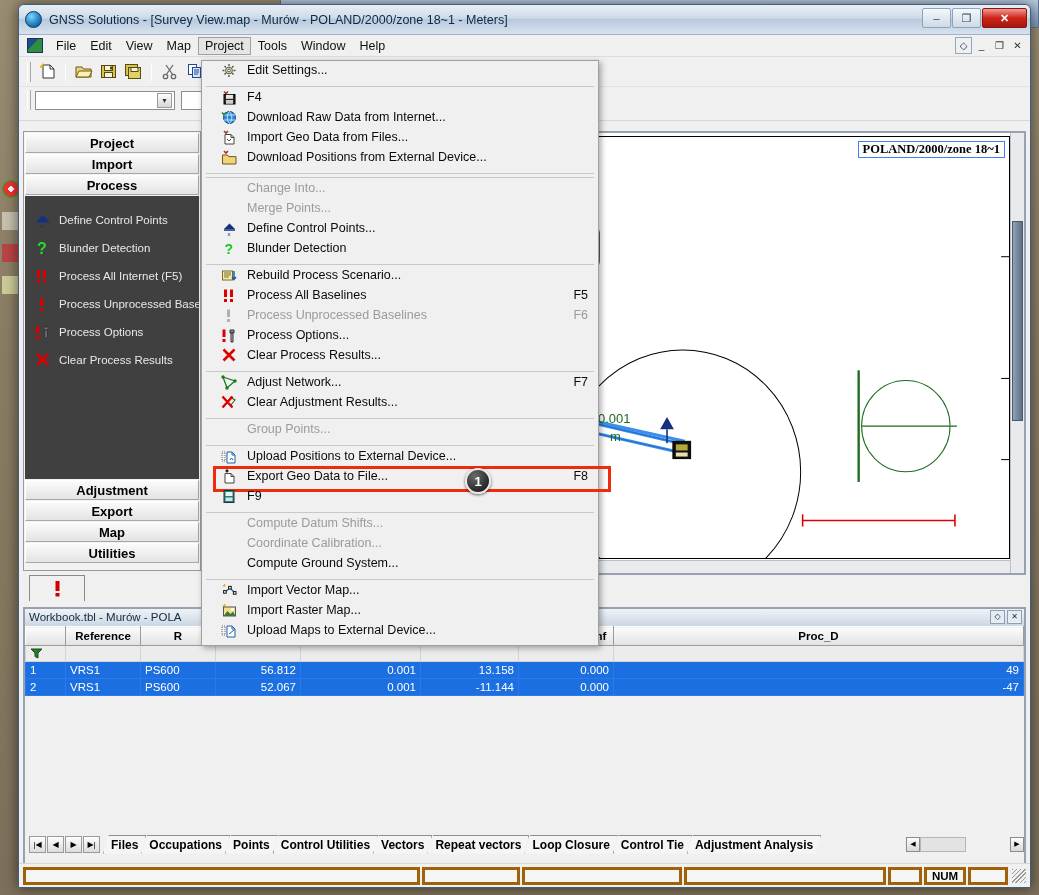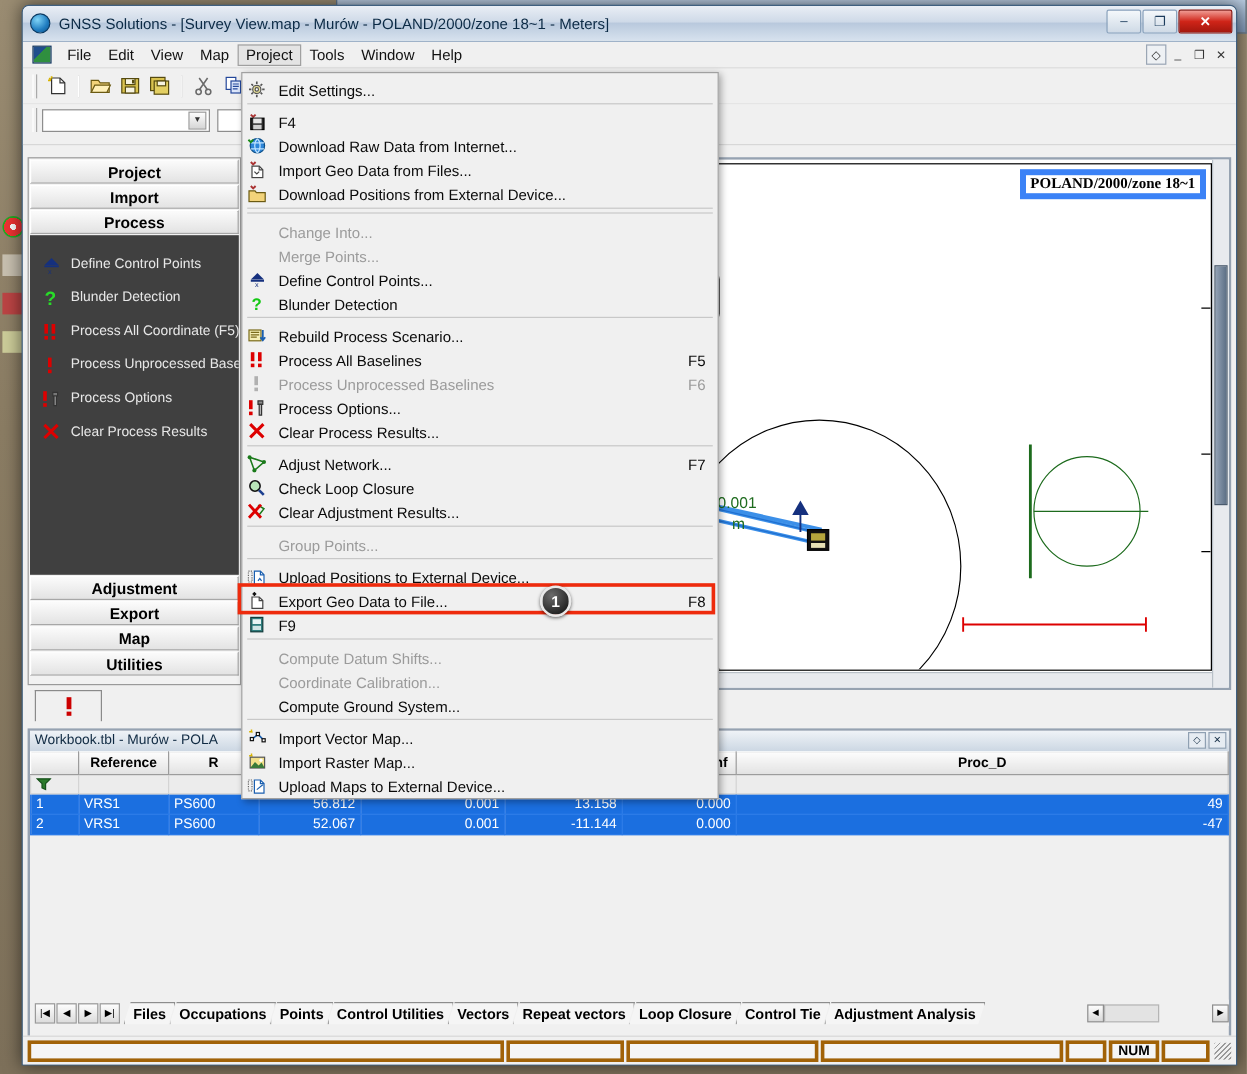--- a/index.html
+++ b/index.html
@@ -100,21 +100,21 @@
   
   #sb-tabs { position:absolute; left:10px; top:446px; width:165px; height:28px; }
   #tab-excl { width:56px;height:26px;border:1px solid #8a8a8a;border-bottom:none;
     background:#f0f0f0;display:flex;align-items:center;justify-content:center; }
 
   
   #mapwin { position:absolute; left:188px; top:2px; right:4px; height:444px;
     border:2px solid #96a2b1; background:#fff; }
   #map-inner { position:absolute; inset:3px 14px 14px 3px; background:#fff;
     border:1px solid #000; overflow:hidden; }
-  #zonebox { position:absolute; right:4px; top:4px; border:5px solid #3b82f6;
+  #zonebox { position:absolute; right:4px; top:4px; border:1px solid #3b82f6;
     background:#fff; padding:0 4px; font-family:"Liberation Serif", serif;
     font-weight:bold; font-size:12.5px; }
   #callout { position:absolute; left:62px; top:89px; width:325px; height:42px;
     background:#5e5e5e; border-radius:7px; display:flex;align-items:center;
     justify-content:center; color:#ff3b22; font-size:19px; }
   .badge { width:26px;height:26px;border-radius:50%;
     background:radial-gradient(circle at 35% 28%, #6b6b6b, #232323 75%);
     border:2px solid #e9e9e9; color:#fff; font-size:13px; font-weight:bold;
     display:flex;align-items:center;justify-content:center;
     box-shadow:0 1px 3px rgba(0,0,0,.6); }
@@ -173,22 +173,22 @@
   .sfield { height:18px; border:3px solid #a16207; background:#f5f5f5; }
   .sfield.txt { display:flex;align-items:center;justify-content:center;
     font-size:11.5px;font-weight:bold;color:#000;padding:0 5px; }
   #grip-corner { width:14px;height:14px;margin-left:2px;
     background:repeating-linear-gradient(135deg,#9a9a9a 0 1px,transparent 1px 3px); }
 
   
   #dropdown { position:absolute; left:182px; top:55px; width:398px;
     background:#f0f0f0; border:1px solid #a0a0a0; box-shadow:2px 2px 6px rgba(0,0,0,.35);
     z-index:50; padding:2px 0; }
-  .mrow { height:20px; display:flex; align-items:flex-end; padding:0 6px 0 4px;
-    font-size:12.5px; color:#0a0a0a; white-space:nowrap; position:relative; }
+  .mrow { height:20px; display:flex; align-items:flex-start; padding:0 6px 0 4px;
+    font-size:12.5px; color:#0a0a0a; white-space:nowrap; position:relative;margin-left:15px; }
   .mrow.dis { color:#9b9b9b; }
   .mrow .mi-ic { width:20px;height:16px;flex:none;margin-right:6px;position:relative; }
   .mrow .mi-lbl { flex:1; }
   .mrow .mi-key { color:inherit; font-size:12.5px; padding-right:4px; }
   .msep { height:1px; background:#c8c8c8; margin:3px 4px; }
   #hl-box { position:absolute; left:-4px; top:-3px; width:398px; height:26px;
     border:3px solid #ee2b0d; pointer-events:none; }
   #badge-menu { position:absolute; left:248px; top:-1px; }
   svg { display:block; }
 </style>
@@ -331,21 +331,21 @@
         </div>
         <div class="sb-item">
           <span class="sb-ic">
             <svg width="20" height="18" viewBox="0 0 20 18">
                 <rect x="4" y="3" width="3" height="8" fill="#d00"></rect>
                 <rect x="4" y="13" width="3" height="3" fill="#d00"></rect>
                 <rect x="10" y="3" width="3" height="8" fill="#d00"></rect>
                 <rect x="10" y="13" width="3" height="3" fill="#d00"></rect>
               </svg>
           </span>
-          <span>Process All Coordinate (F5)</span>
+          <span>Process All Internet (F5)</span>
         </div>
         <div class="sb-item">
           <span class="sb-ic">
             <svg width="20" height="18" viewBox="0 0 20 18">
                 <rect x="7" y="3" width="3" height="8" fill="#d00"></rect>
                 <rect x="7" y="13" width="3" height="3" fill="#d00"></rect>
               </svg>
           </span>
           <span>Process Unprocessed Baseli</span>
         </div>
@@ -718,30 +718,20 @@
             <circle cx="14" cy="6" r="1.7" fill="#1a7a1a"></circle>
             <circle cx="6" cy="13" r="1.7" fill="#1a7a1a"></circle>
           </svg>
         </span>
         <span class="mi-lbl">Adjust Network...</span>
         <span class="mi-key">F7</span>
       </div>
       <div class="mrow">
         <span class="mi-ic">
           <svg width="17" height="15" viewBox="0 0 17 15">
-            <circle cx="6.5" cy="6" r="4.3" fill="#b9e6b9" stroke="#111" stroke-width="1.3"></circle>
-            <path d="M9.8 9.4l4 4" stroke="#1c3f8f" stroke-width="2.2"></path>
-          </svg>
-        </span>
-        <span class="mi-lbl">Check Loop Closure</span>
-        <span class="mi-key"></span>
-      </div>
-      <div class="mrow">
-        <span class="mi-ic">
-          <svg width="17" height="15" viewBox="0 0 17 15">
             <path d="M9 2l5 3-4 5" fill="none" stroke="#1a7a1a" stroke-width="1.2"></path>
             <path d="M1.5 1.5l10 11M11.5 1.5l-10 11" stroke="#d00" stroke-width="2.4"></path>
           </svg>
         </span>
         <span class="mi-lbl">Clear Adjustment Results...</span>
         <span class="mi-key"></span>
       </div>
       <div class="msep"></div>
       <div class="mrow dis">
         <span class="mi-ic"></span>

